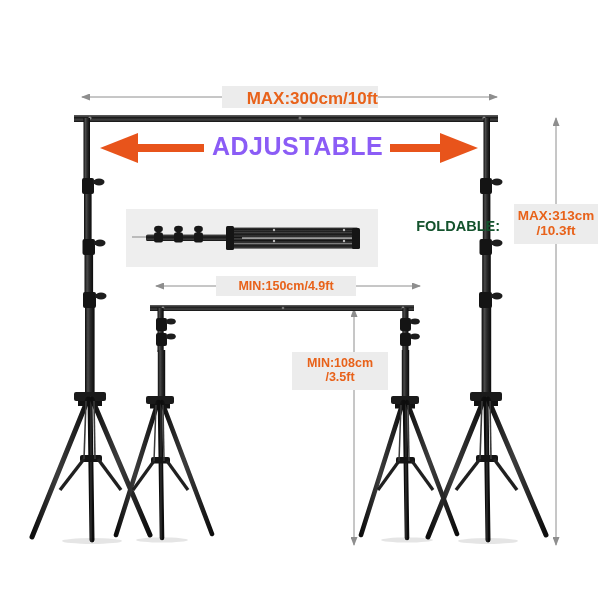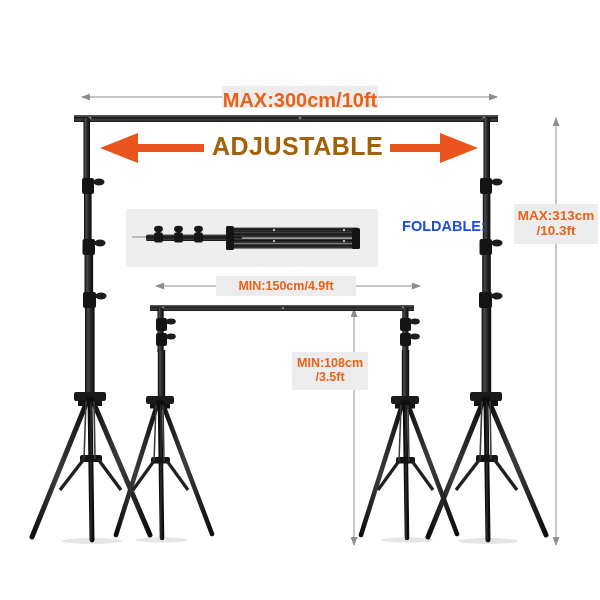--- a/index.html
+++ b/index.html
@@ -35,77 +35,78 @@
     text-align: center;
     line-height: 1.14;
     white-space: pre-line;
     box-sizing: border-box;
   }
   #meas-max-width {
     left: 222px;
     top: 86px;
     width: 156px;
     height: 22px;
-    font-size: 20px;
+    font-size: 17px;
     padding-top: 3px;
+    text-align: right;
   }
   #meas-min-width {
     left: 216px;
     top: 276px;
     width: 140px;
     height: 20px;
     font-size: 12.5px;
     padding-top: 3px;
   }
   #meas-max-height {
     left: 514px;
     top: 204px;
     width: 84px;
     height: 40px;
     font-size: 13.5px;
     padding-top: 4px;
   }
   #meas-min-height {
     left: 292px;
     top: 352px;
-    width: 76px;
+    width: 96px;
     height: 38px;
     font-size: 12.5px;
     padding-top: 4px;
   }
 
   
   #adjustable-text {
     position: absolute;
     left: 212px;
     top: 132px;
     width: 170px;
     text-align: right;
-    color: #a16207;
+    color: #8b5cf6;
     font-size: 25px;
     font-weight: bold;
     letter-spacing: 0.5px;
   }
 
   
   #foldable-panel {
     position: absolute;
     left: 126px;
     top: 209px;
     width: 252px;
     height: 58px;
     background: #eeeeee;
   }
   #foldable-label {
     position: absolute;
     left: 388px;
     top: 218px;
     width: 112px;
-    text-align: center;
-    color: #1d4ed8;
+    text-align: right;
+    color: #14532d;
     line-height: 1.22;
   }
   #foldable-label .l1 { font-size: 14.5px; font-weight: bold; display: block; }
   #foldable-label .l2 { font-size: 14.5px; display: block; }
 
   
   .layer {
     position: absolute;
     left: 0; top: 0;
     width: 600px; height: 600px;

